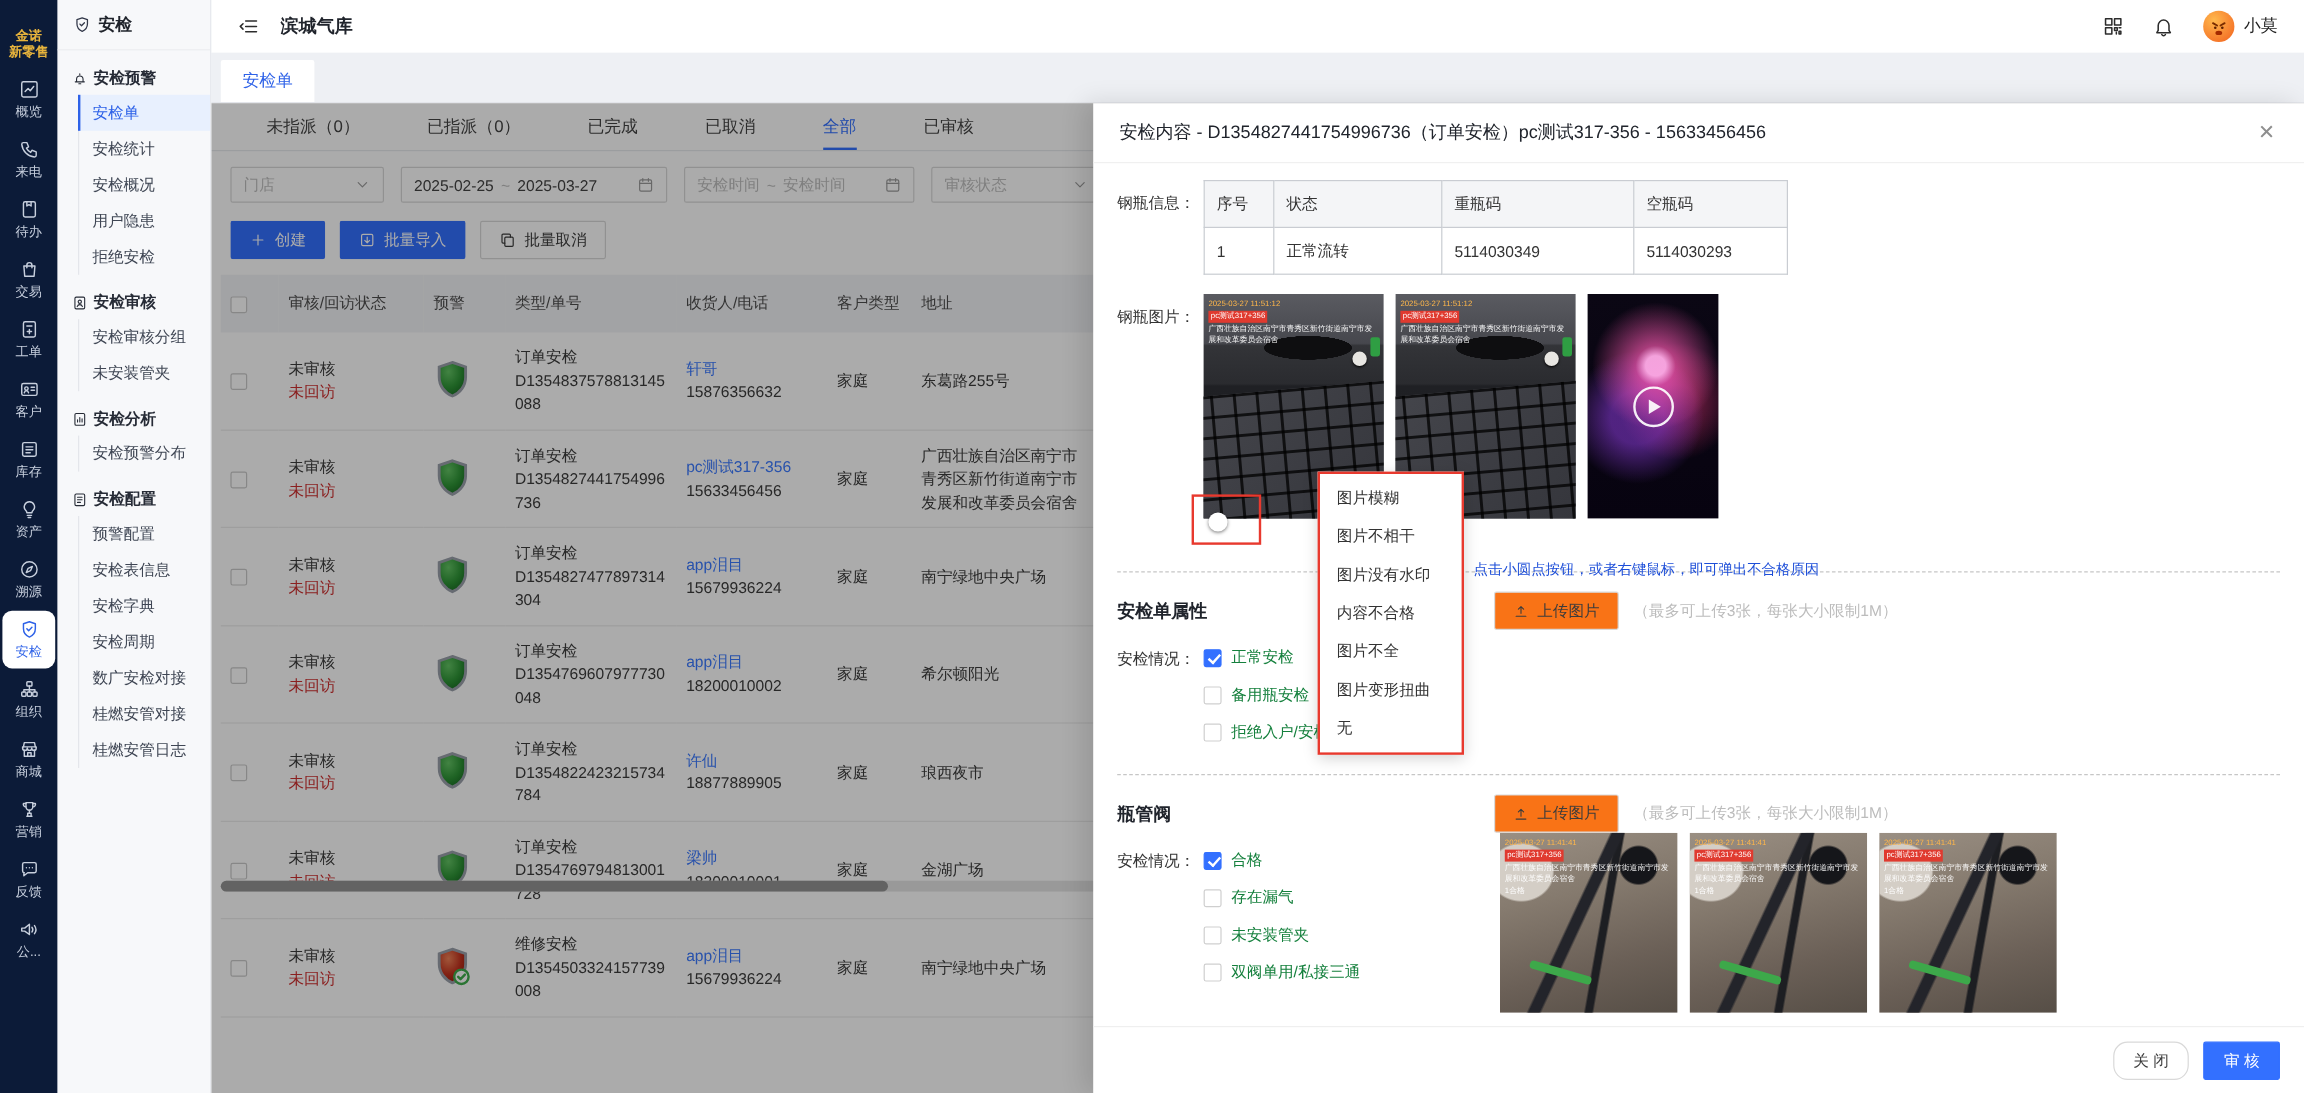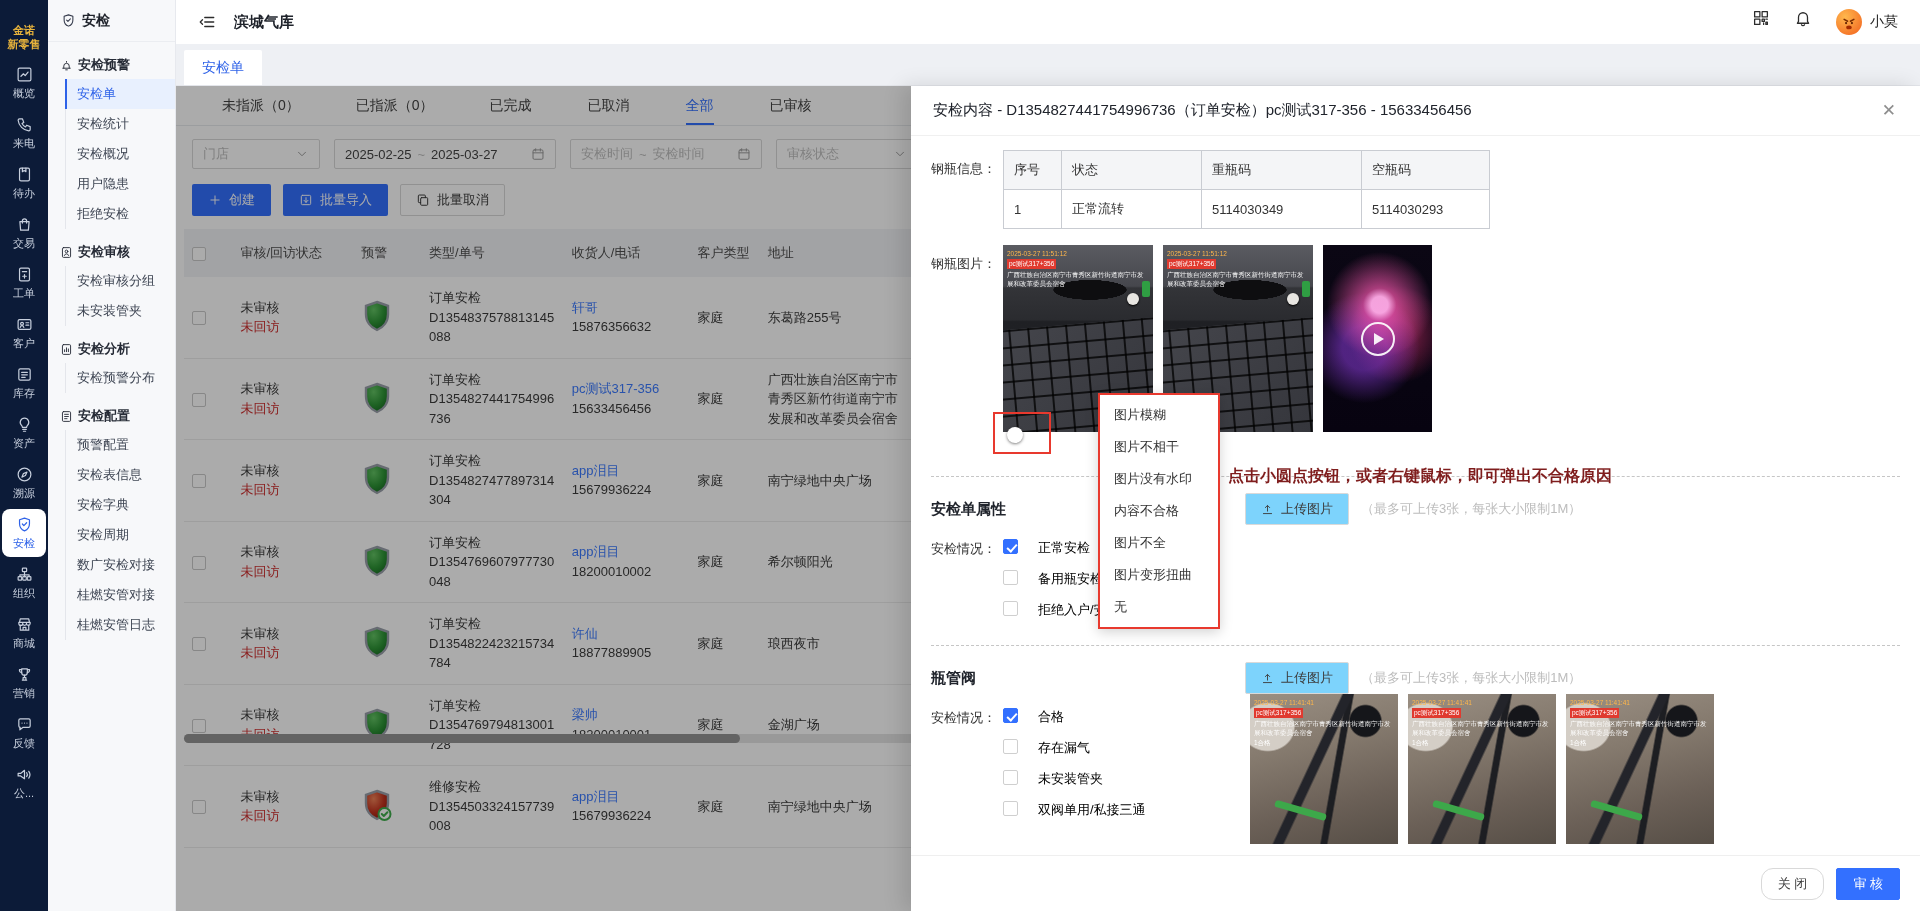--- a/index.html
+++ b/index.html
@@ -23,21 +23,21 @@
   .group-items{margin-left:17px;border-left:1px solid #e4e6eb}
   .side-item{padding:6px 0 6px 11px;font-size:13px;color:#3f4654;cursor:pointer;position:relative;white-space:nowrap}
   .side-item.active{background:#e8f0fe;color:#2e62e8}
   .side-item.active::before{content:'';position:absolute;left:-1px;top:0;bottom:0;width:2px;background:#2e62e8}
   
   .main{position:absolute;left:176px;top:0;right:0;height:100%}
   .topbar{height:44px;background:#fff;display:flex;align-items:center;padding:0 22px}
   .collapse-btn{color:#2c2c2c;margin-right:18px;cursor:pointer}
   .collapse-btn svg{width:18px;height:18px}
   .topbar-title{font-size:15px;font-weight:700;color:#20242c}
-  .topbar-right{margin-left:auto;display:flex;gap:24px}
+  .topbar-right{margin-left:auto;display:flex;align-items:center;gap:24px}
   .tb-ico{color:#2c2c2c;cursor:pointer}
   .tb-ico svg{width:18px;height:18px}
   .userbox{display:flex;align-items:center;gap:8px;cursor:pointer}
   .avatar{width:26px;height:26px;border-radius:50%;background:radial-gradient(circle at 35% 30%,#ffb84d,#f2601d)}
   .username{font-size:14px;color:#222}
   .tabstrip{height:42px;background:#eef0f4;display:flex;align-items:stretch;padding-left:8px;border-bottom:1px solid #e3e5ea}
   .page-tab{margin-top:6px;background:#fff;color:#2e62e8;font-size:14px;padding:0 18px;display:flex;align-items:center;border-radius:2px 2px 0 0;cursor:pointer}
   .content{position:absolute;top:86px;left:0;right:0;bottom:0;background:#fff;overflow:hidden}
   .status-tabs{height:40px;display:flex;gap:56px;padding:0 46px;border-bottom:1px solid #e8eaee;font-size:14px;color:#444;background:#fff}
   .status-tab{display:flex;align-items:center;cursor:pointer;position:relative}
@@ -98,33 +98,33 @@
     radial-gradient(circle at 38% 55%, rgba(140,60,220,.55) 0 18%, transparent 45%),
     radial-gradient(circle at 68% 48%, rgba(255,60,130,.4) 0 12%, transparent 40%),
     linear-gradient(180deg,#0b0714,#070310)}
   .play{position:absolute;left:50%;top:50%;width:34px;height:34px;border:2px solid #fff;border-radius:50%;transform:translate(-50%,-50%);display:flex;align-items:center;justify-content:center;opacity:.92;z-index:4}
   .play::after{content:'';border-left:10px solid #fff;border-top:6px solid transparent;border-bottom:6px solid transparent;margin-left:3px}
   .dot-annot{position:absolute;left:-10px;bottom:-22px;width:58px;height:42px;border:2px solid #e8392e;z-index:6}
   .dot{position:absolute;left:12px;bottom:9px;width:16px;height:16px;border-radius:50%;background:#fff;box-shadow:0 1px 3px rgba(0,0,0,.5);cursor:pointer}
   .sep{border-top:1px dashed #c6c6c6;margin-top:44px}
   .sec-head{display:flex;align-items:center;margin-top:16px}
   .sec-title{width:314px;font-size:15px;font-weight:700;color:#20242c}
-  .upload-btn{display:inline-flex;align-items:center;gap:7px;border:1px solid #d9d9d9;border-radius:2px;padding:6px 15px;font-size:13px;color:#3c3c3c;background:#7dd3fc;cursor:pointer}
+  .upload-btn{display:inline-flex;align-items:center;gap:7px;border:1px solid #d9d9d9;border-radius:2px;padding:6px 15px;font-size:13px;color:#3c3c3c;background:#f97316;cursor:pointer}
   .upload-btn svg{width:13px;height:13px}
   .upload-hint{color:#bcbcbc;margin-left:12px;font-size:13px}
   .sit-row{display:flex;margin-top:14px}
   .sit-label{width:72px;flex:none;color:#333;padding-top:1px}
   .opts{display:flex;flex-direction:column;gap:13px}
-  .opt{display:flex;align-items:flex-start;gap:20px;color:#000000}
+  .opt{display:flex;align-items:center;gap:8px;color:#15803d}
   .cb{width:15px;height:15px;border:1px solid #cfcfcf;border-radius:2px;background:#fff;position:relative;flex:none;cursor:pointer}
   .cb.on{background:#3370ff;border-color:#3370ff}
   .cb.on::after{content:'';position:absolute;left:4.5px;top:1.5px;width:4px;height:8px;border:solid #fff;border-width:0 2px 2px 0;transform:rotate(42deg)}
   .popup{position:absolute;left:187px;top:257px;width:122px;background:#fff;border:2px solid #e8392e;box-shadow:0 3px 12px rgba(0,0,0,.18);padding:4px 0;z-index:20}
   .popup-item{padding:7px 14px;font-size:13px;color:#333;cursor:pointer}
-  .redtext{position:absolute;left:317px;top:330px;color:#7f1d1d;font-size:16px;font-weight:700;z-index:15;white-space:nowrap}
+  .redtext{position:absolute;left:317px;top:330px;color:#1d4ed8;font-size:12px;font-weight:400;z-index:15;white-space:nowrap}
   .sec-thumbs{position:absolute;left:339px;top:558px;display:flex;gap:10px;z-index:5}
   .thumb{width:148px;height:150px;position:relative;overflow:hidden;flex:none}
   .desk .ph-img{background:
     radial-gradient(ellipse at 12% 22%, #d4cec6 14%, transparent 15%),
     radial-gradient(circle at 78% 18%, #15161a 9%, transparent 10%),
     linear-gradient(115deg, transparent 42%, #23242a 43%, #23242a 47%, transparent 48%),
     linear-gradient(100deg, transparent 55%, #1d1e22 56%, #1d1e22 59%, transparent 60%),
     linear-gradient(165deg,#9a8f83 0%,#857a6e 35%,#6b6057 70%,#564e46 100%)}
   .gstick{position:absolute;left:16%;bottom:20%;width:36%;height:7px;background:#3da84a;transform:rotate(16deg);border-radius:3px;z-index:2}
   .modal-foot{flex:none;height:56px;border-top:1px solid #efefef;display:flex;align-items:center;justify-content:flex-end;gap:12px;padding:0 20px}

